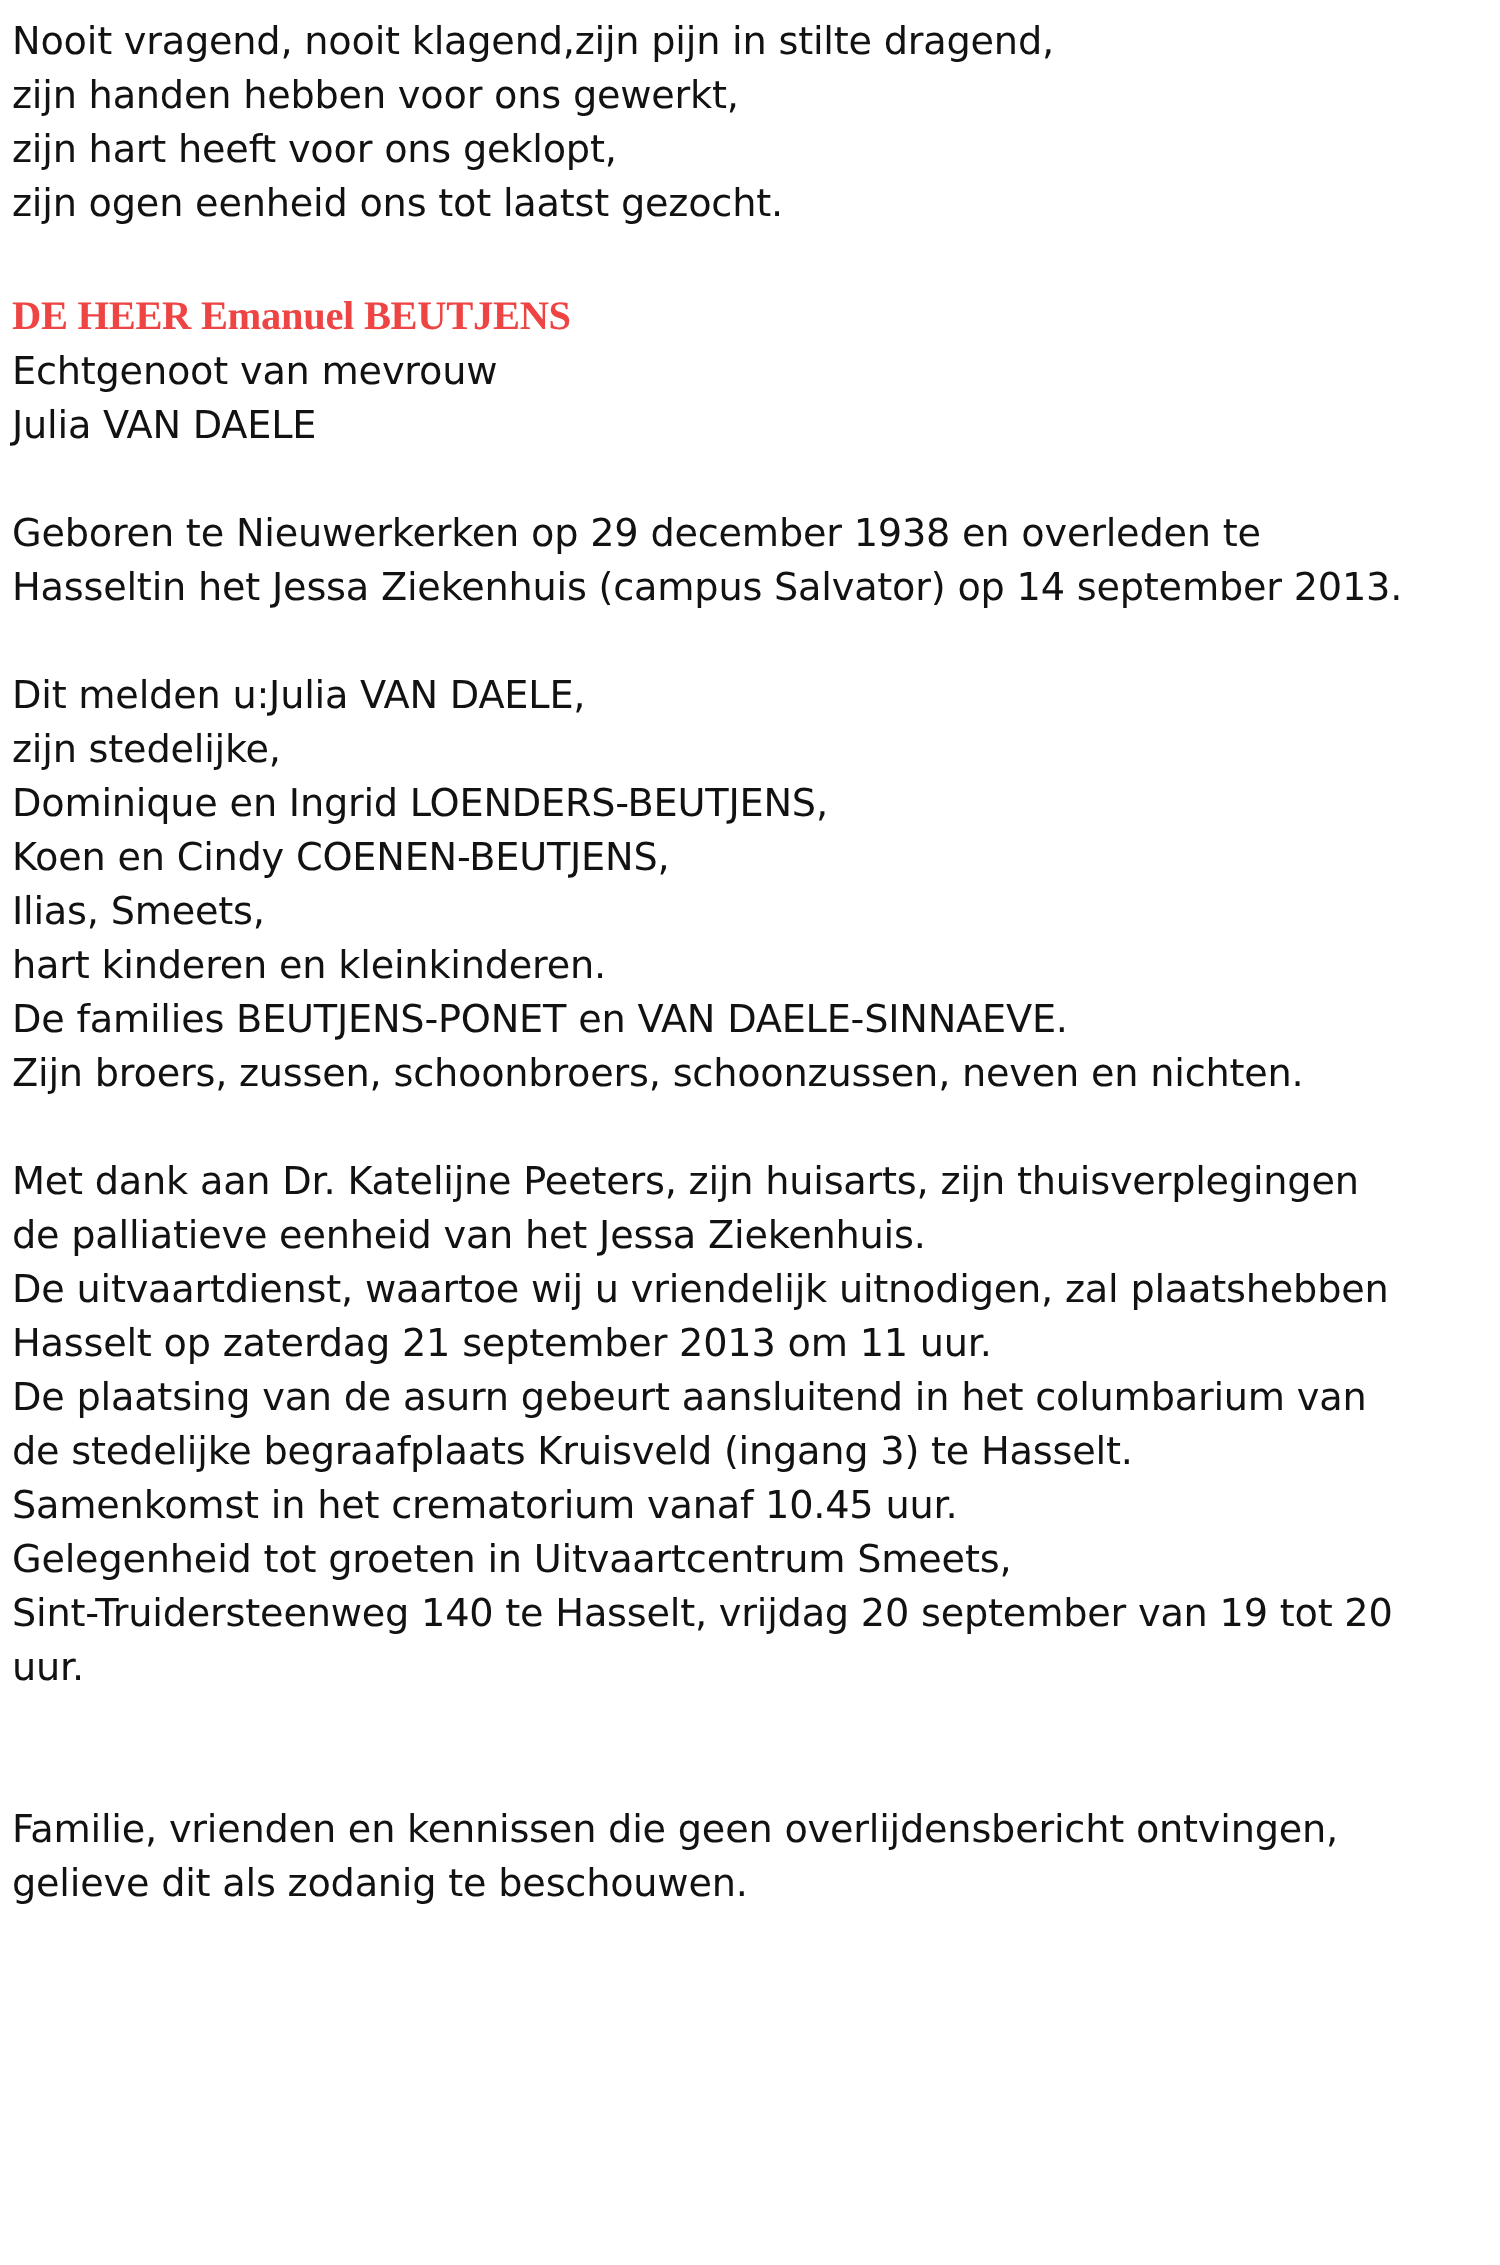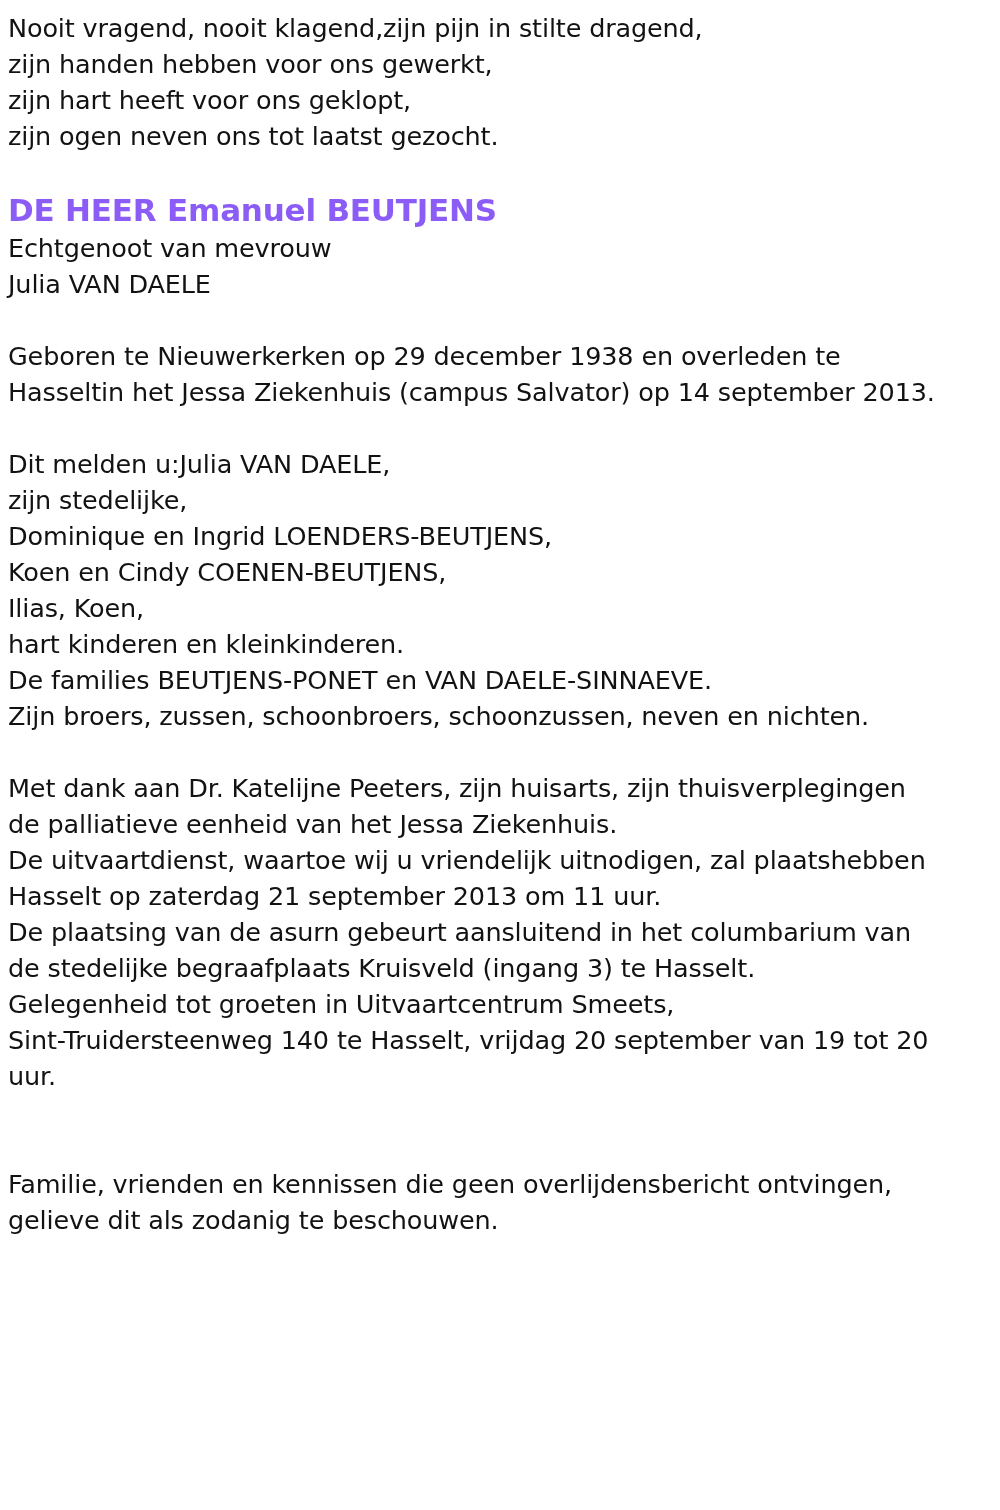--- a/index.html
+++ b/index.html
@@ -25,37 +25,38 @@
     line-height: 36px;
     white-space: pre-wrap;
     letter-spacing: -0.15px;
     color: #121212;
   }
   .line.spacer {
     height: 36px;
     line-height: 36px;
   }
   .line.name-heading {
-    font-size: 31px;
+    font-size: 27px;
     font-weight: bold;
     line-height: 40px;
     letter-spacing: -0.2px;
-    color: #8b5cf6;
+    color: #ef4444;
+    font-family: Liberation Serif, serif;
   }
 </style>
 </head>
 <body>
 
 <div class="obituary">
 
   <div>
     <div class="line">Nooit vragend, nooit klagend,zijn pijn in stilte dragend,</div>
     <div class="line">zijn handen hebben voor ons gewerkt,</div>
     <div class="line">zijn hart heeft voor ons geklopt,</div>
-    <div class="line">zijn ogen neven ons tot laatst gezocht.</div>
+    <div class="line">zijn ogen eenheid ons tot laatst gezocht.</div>
   </div>
 
   <div class="line spacer"></div>
 
   <div>
     <div class="line name-heading">DE HEER Emanuel BEUTJENS</div>
     <div class="line">Echtgenoot van mevrouw</div>
     <div class="line">Julia VAN DAELE</div>
   </div>
 
@@ -66,35 +67,36 @@
     <div class="line">Hasseltin het Jessa Ziekenhuis (campus Salvator) op 14 september 2013.</div>
   </div>
 
   <div class="line spacer"></div>
 
   <div>
     <div class="line">Dit melden u:Julia VAN DAELE,</div>
     <div class="line">zijn stedelijke,</div>
     <div class="line">Dominique en Ingrid LOENDERS-BEUTJENS,</div>
     <div class="line">Koen en Cindy COENEN-BEUTJENS,</div>
-    <div class="line">Ilias, Koen,</div>
+    <div class="line">Ilias, Smeets,</div>
     <div class="line">hart kinderen en kleinkinderen.</div>
     <div class="line">De families BEUTJENS-PONET en VAN DAELE-SINNAEVE.</div>
     <div class="line">Zijn broers, zussen, schoonbroers, schoonzussen, neven en nichten.</div>
   </div>
 
   <div class="line spacer"></div>
 
   <div>
     <div class="line">Met dank aan Dr. Katelijne Peeters, zijn huisarts, zijn thuisverplegingen</div>
     <div class="line">de palliatieve eenheid van het Jessa Ziekenhuis.</div>
     <div class="line">De uitvaartdienst, waartoe wij u vriendelijk uitnodigen, zal plaatshebben</div>
     <div class="line">Hasselt op zaterdag 21 september 2013 om 11 uur.</div>
     <div class="line">De plaatsing van de asurn gebeurt aansluitend in het columbarium van</div>
     <div class="line">de stedelijke begraafplaats Kruisveld (ingang 3) te Hasselt.</div>
+    <div class="line">Samenkomst in het crematorium vanaf 10.45 uur.</div>
     <div class="line">Gelegenheid tot groeten in Uitvaartcentrum Smeets,</div>
     <div class="line">Sint-Truidersteenweg 140 te Hasselt, vrijdag 20 september van 19 tot 20</div>
     <div class="line">uur.</div>
   </div>
 
   <div class="line spacer"></div>
 
 
   <div class="line spacer"></div>
 

